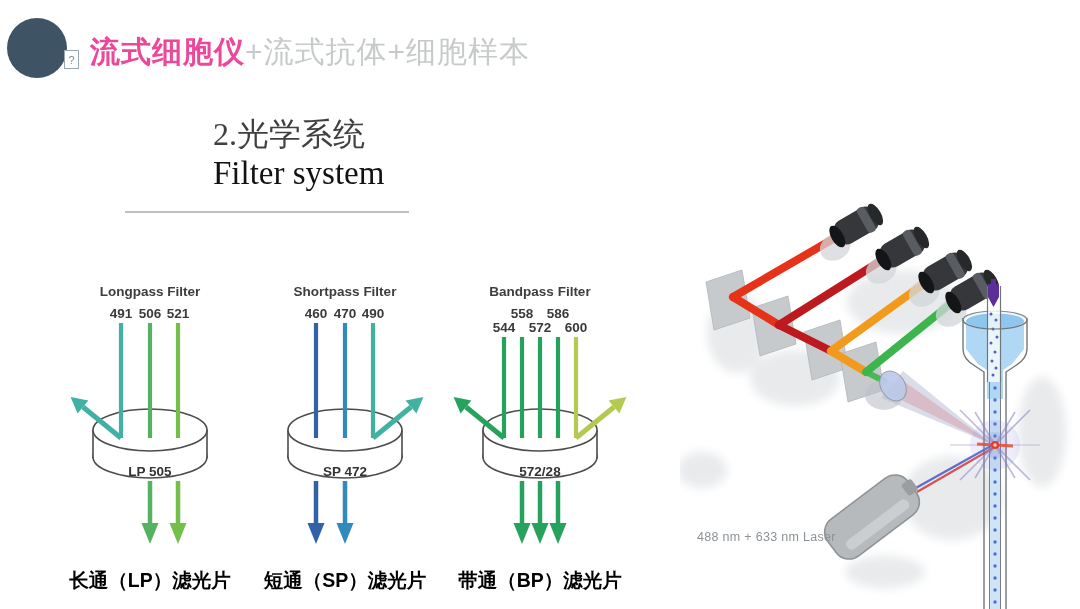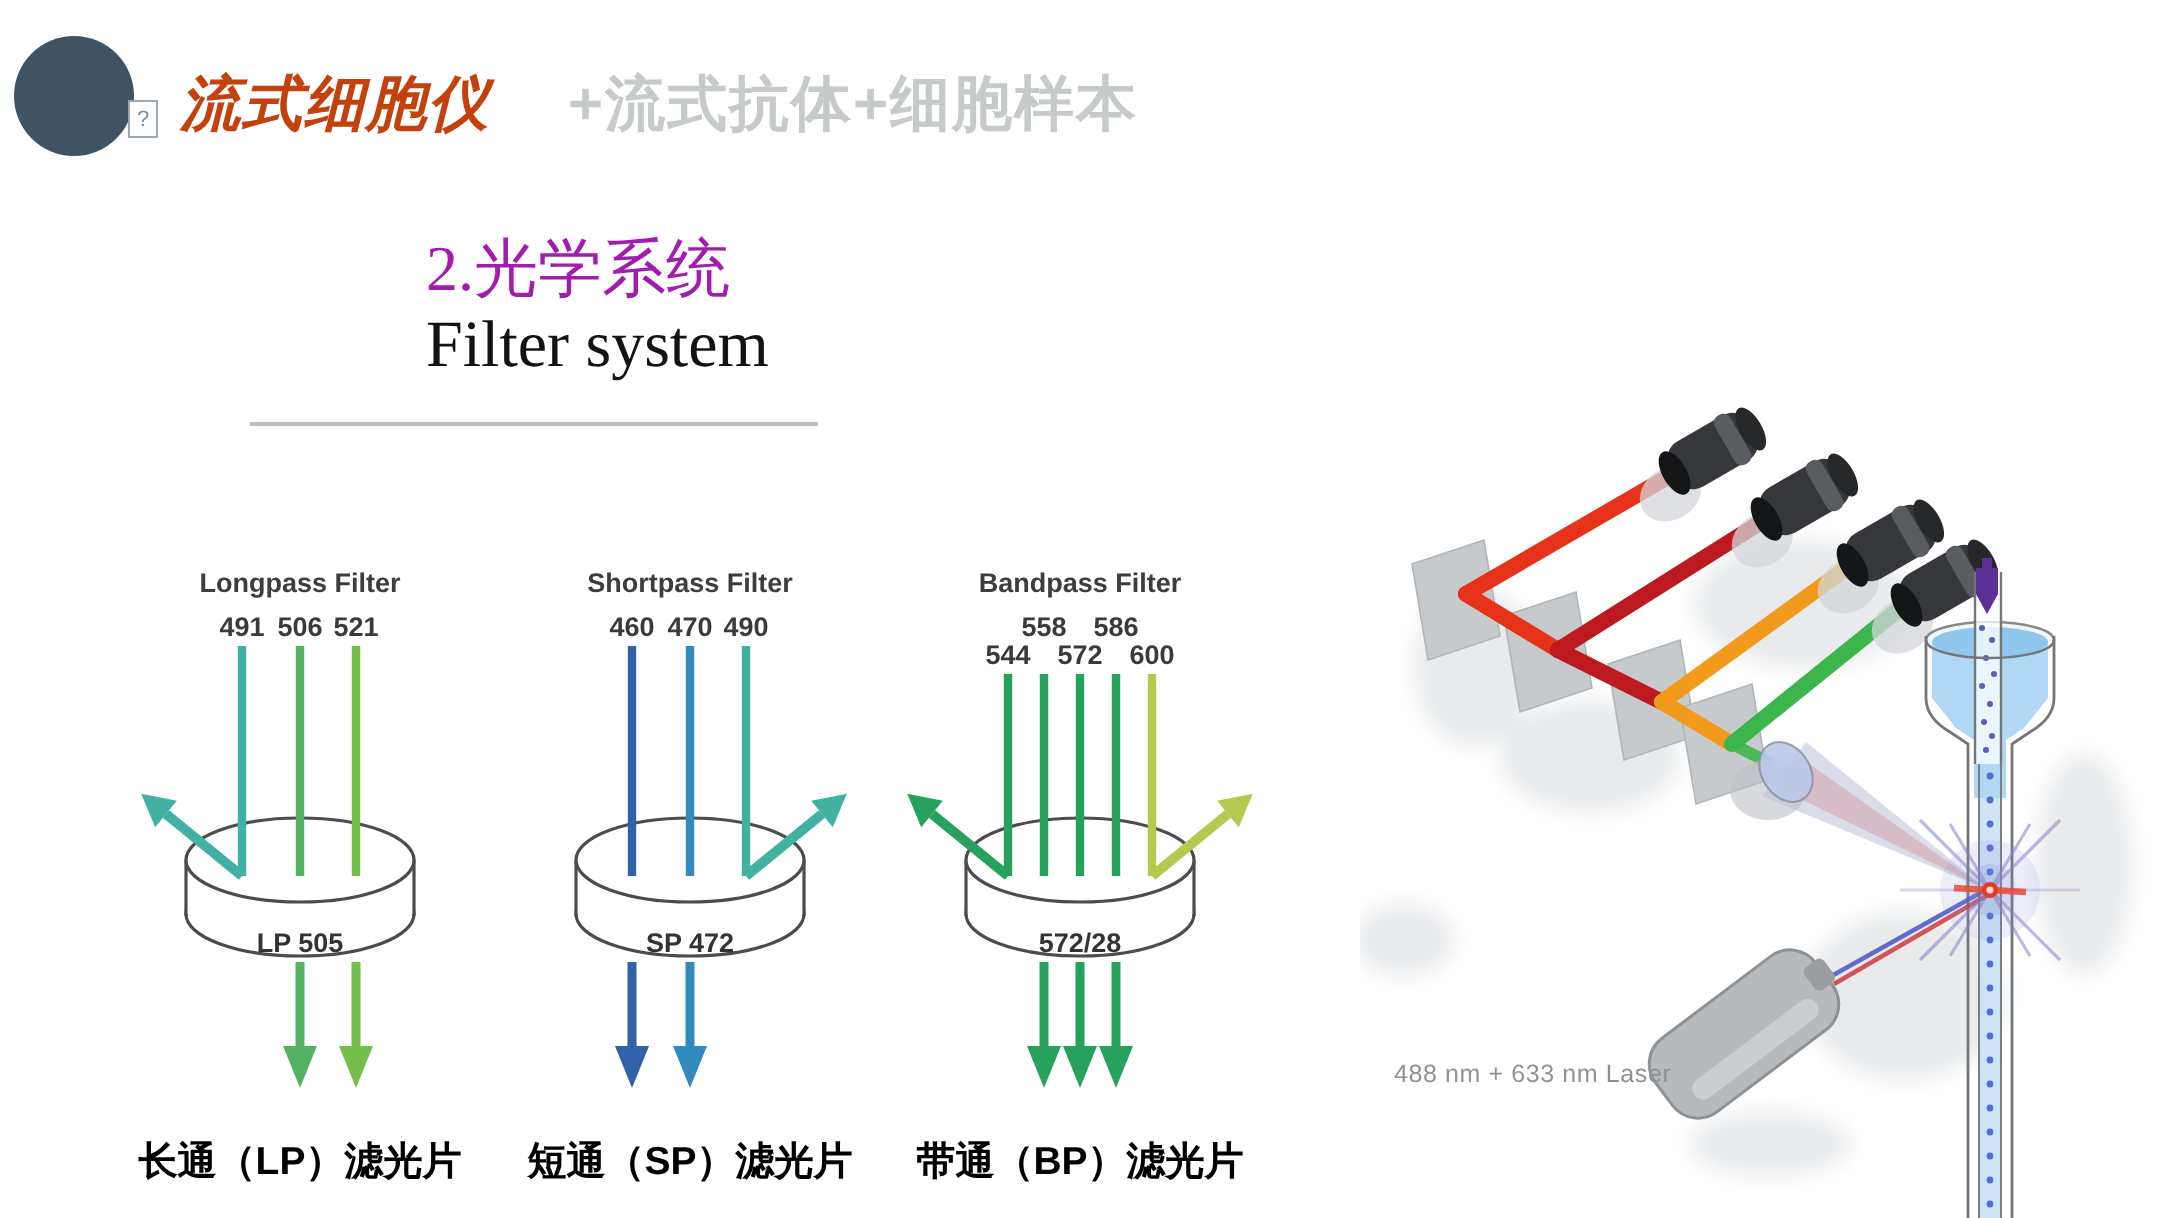--- a/index.html
+++ b/index.html
@@ -5,25 +5,25 @@
   html,body{margin:0;padding:0;background:#888;}
   .slide{position:relative;width:1080px;height:609px;background:#ffffff;overflow:hidden;
          font-family:"Liberation Sans",sans-serif;}
   
   .logo-circle{position:absolute;left:7px;top:18px;width:60px;height:60px;border-radius:50%;
                background:#3e5464;}
   .glyph-badge{position:absolute;left:64px;top:50px;width:13px;height:17px;border:1px solid #9aa7b0;
                font-size:11px;color:#7b8a94;display:flex;align-items:center;justify-content:center;
                background:#fff;}
   .header-title{position:absolute;left:90px;top:32px;font-size:30px;white-space:nowrap;}
-  .header-title .t-bold{font-weight:800;color:#c2410c;letter-spacing:1px;font-style:italic;}
-  .header-title .t-gray{font-weight:700;color:#c7caca;letter-spacing:1px;margin-left:39px;}
+  .header-title .t-bold{font-weight:800;color:#ec4899;letter-spacing:1px;}
+  .header-title .t-gray{font-weight:400;color:#c7caca;letter-spacing:1px;}
   
   .title-block{position:absolute;left:213px;top:114px;}
-  .title-cn{font-family:"Liberation Serif",serif;font-size:32px;color:#a21caf;line-height:1.25;}
+  .title-cn{font-family:"Liberation Serif",serif;font-size:32px;color:#404040;line-height:1.25;}
   .title-en{font-family:"Liberation Serif",serif;font-size:33px;color:#121212;line-height:1.2;}
   .title-underline{position:absolute;left:125px;top:211px;width:284px;height:2px;background:#bcbec0;}
   .subtitle{position:absolute;left:72px;top:226px;font-family:"Liberation Serif",serif;
             font-size:25px;color:#141414;white-space:nowrap;letter-spacing:.5px;}
   
   .filter-svg{position:absolute;top:275px;width:200px;height:334px;}
   
   .illustration{position:absolute;left:680px;top:190px;width:400px;height:419px;}
 </style>
 </head>

